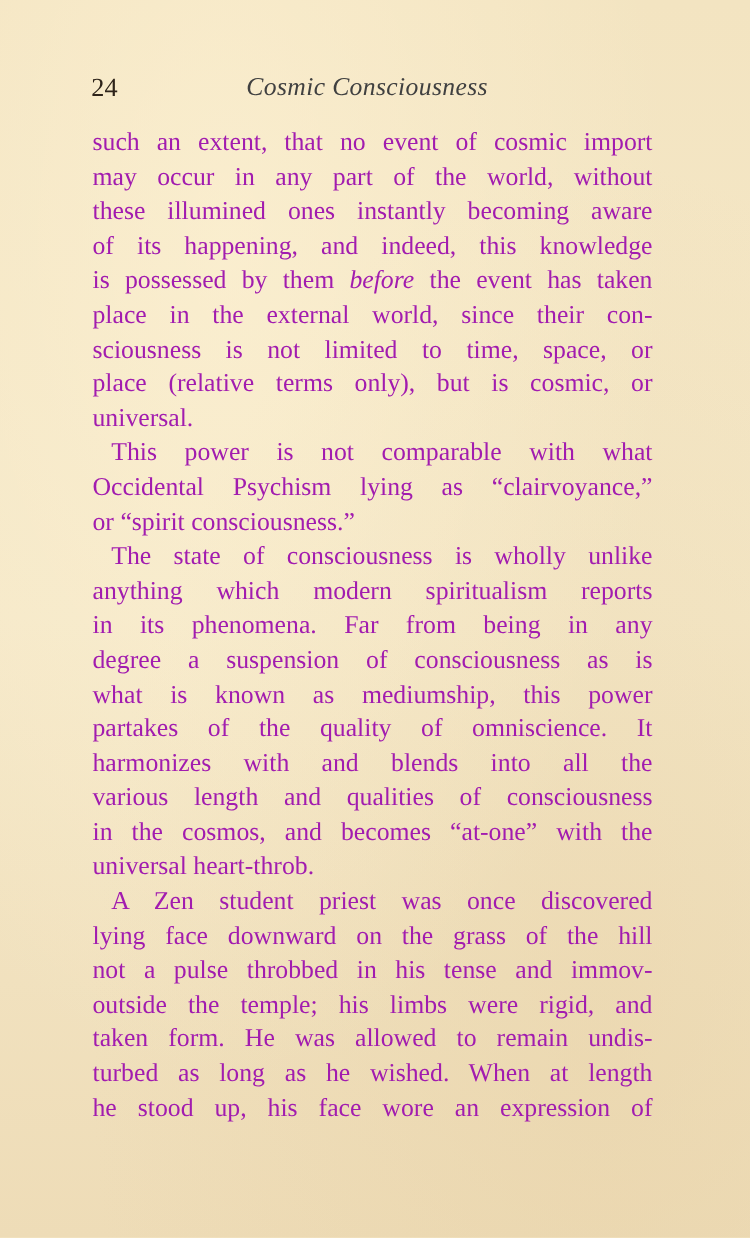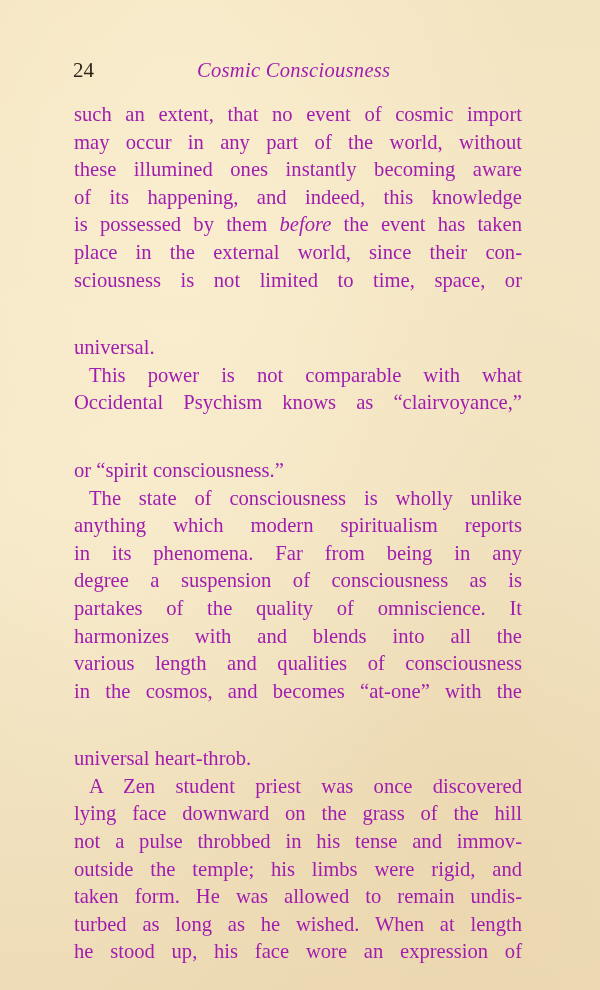--- a/index.html
+++ b/index.html
@@ -42,42 +42,41 @@
   }
   .running-title {
     position: absolute;
     left: 124px;
     top: 0;
     font-family: "Liberation Serif", "DejaVu Serif", serif;
     font-style: italic;
     font-size: 20.5px;
     line-height: 28px;
     letter-spacing: 0.3px;
-    color: #a21caf;
+    color: #404040;
   }
   .body-text {
     position: absolute;
     left: 74px;
     top: 101px;
     width: 448px;
     font-family: "Liberation Serif", "DejaVu Serif", serif;
     font-size: 20.6px;
     color: #261c13;
   }
   .line {
     height: 27.6px;
     line-height: 27.6px;
     white-space: nowrap;
     text-align: justify;
     text-align-last: justify;
     word-spacing: 0px;
   }
   .line.last {
     text-align-last: left;
-    margin-top: 40px;
   }
   .line.indent {
     padding-left: 15px;
   }
   .em {
     font-style: italic;
   }
 </style>
 </head>
 <body style="background-color: rgb(244, 230, 196);">
@@ -91,34 +90,36 @@
   <div class="body-text" id="body-text" style="color: #a21caf;">
 
     <div class="paragraph">
       <div class="line">such an extent, that no event of cosmic import</div>
       <div class="line">may occur in any part of the world, without</div>
       <div class="line">these illumined ones instantly becoming aware</div>
       <div class="line">of its happening, and indeed, this knowledge</div>
       <div class="line"><span>is possessed by them </span><span class="em">before</span><span> the event has taken</span></div>
       <div class="line">place in the external world, since their con-</div>
       <div class="line">sciousness is not limited to time, space, or</div>
+      <div class="line">place (relative terms only), but is cosmic, or</div>
       <div class="line last">universal.</div>
     </div>
 
     <div class="paragraph">
       <div class="line indent">This power is not comparable with what</div>
-      <div class="line">Occidental Psychism knows as “clairvoyance,”</div>
+      <div class="line">Occidental Psychism lying as “clairvoyance,”</div>
       <div class="line last">or “spirit consciousness.”</div>
     </div>
 
     <div class="paragraph">
       <div class="line indent">The state of consciousness is wholly unlike</div>
       <div class="line">anything which modern spiritualism reports</div>
       <div class="line">in its phenomena.  Far from being in any</div>
       <div class="line">degree a suspension of consciousness as is</div>
+      <div class="line">what is known as mediumship, this power</div>
       <div class="line">partakes of the quality of omniscience.  It</div>
       <div class="line">harmonizes with and blends into all the</div>
       <div class="line">various length and qualities of consciousness</div>
       <div class="line">in the cosmos, and becomes “at-one” with the</div>
       <div class="line last">universal heart-throb.</div>
     </div>
 
     <div class="paragraph">
       <div class="line indent">A Zen student priest was once discovered</div>
       <div class="line">lying face downward on the grass of the hill</div>

